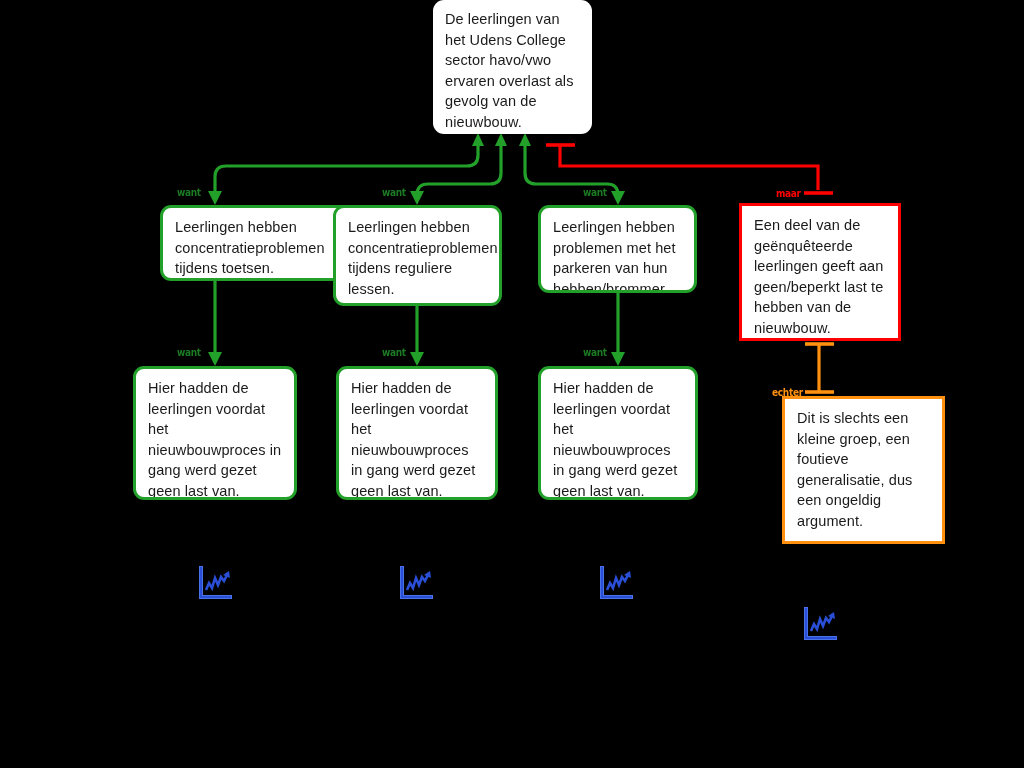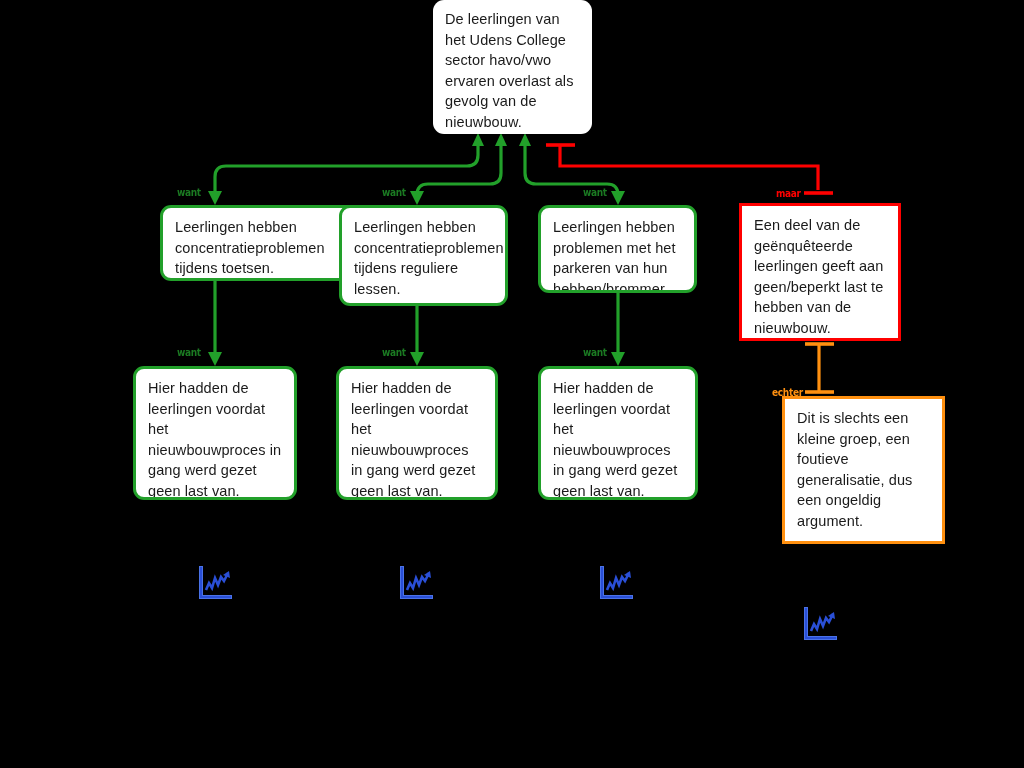--- a/index.html
+++ b/index.html
@@ -106,21 +106,21 @@
       <line x1="805" y1="344" x2="834" y2="344" stroke="#ff9010" stroke-width="3.6"></line>
       <line x1="819" y1="344" x2="819" y2="392" stroke="#ff9010" stroke-width="3.2"></line>
       <line x1="805" y1="392" x2="834" y2="392" stroke="#ff9010" stroke-width="3.6"></line>
     </g>
   </svg>
 
   <div class="node root" style="left:433px;top:0px;width:159px;height:134px;">De leerlingen van het Udens College sector havo/vwo ervaren overlast als gevolg van de nieuwbouw.</div>
 
   <div class="node green" style="left:124px;top:205px;width:219px;height:76px;margin-left:36px;">Leerlingen hebben concentratieproblemen tijdens toetsen.</div>
 
-  <div class="node green" style="left:333px;top:205px;width:169px;height:101px;margin-left:6px;">Leerlingen hebben concentratieproblemen tijdens reguliere lessen.</div>
+  <div class="node green" style="left:333px;top:205px;width:169px;height:101px;">Leerlingen hebben concentratieproblemen tijdens reguliere lessen.</div>
 
   <div class="node green" style="left:538px;top:205px;width:159px;height:88px;">Leerlingen hebben problemen met het parkeren van hun hebben/brommer.</div>
 
   <div class="node red" style="left:739px;top:203px;width:162px;height:138px;">Een deel van de geënquêteerde leerlingen geeft aan geen/beperkt last te hebben van de nieuwbouw.</div>
 
   <div class="node green" style="left:133px;top:366px;width:164px;height:134px;">Hier hadden de leerlingen voordat het nieuwbouwproces in gang werd gezet geen last van.</div>
 
   <div class="node green" style="left:336px;top:366px;width:162px;height:134px;">Hier hadden de leerlingen voordat het nieuwbouwproces in gang werd gezet geen last van.</div>
 
   <div class="node green" style="left:538px;top:366px;width:160px;height:134px;">Hier hadden de leerlingen voordat het nieuwbouwproces in gang werd gezet geen last van.</div>

